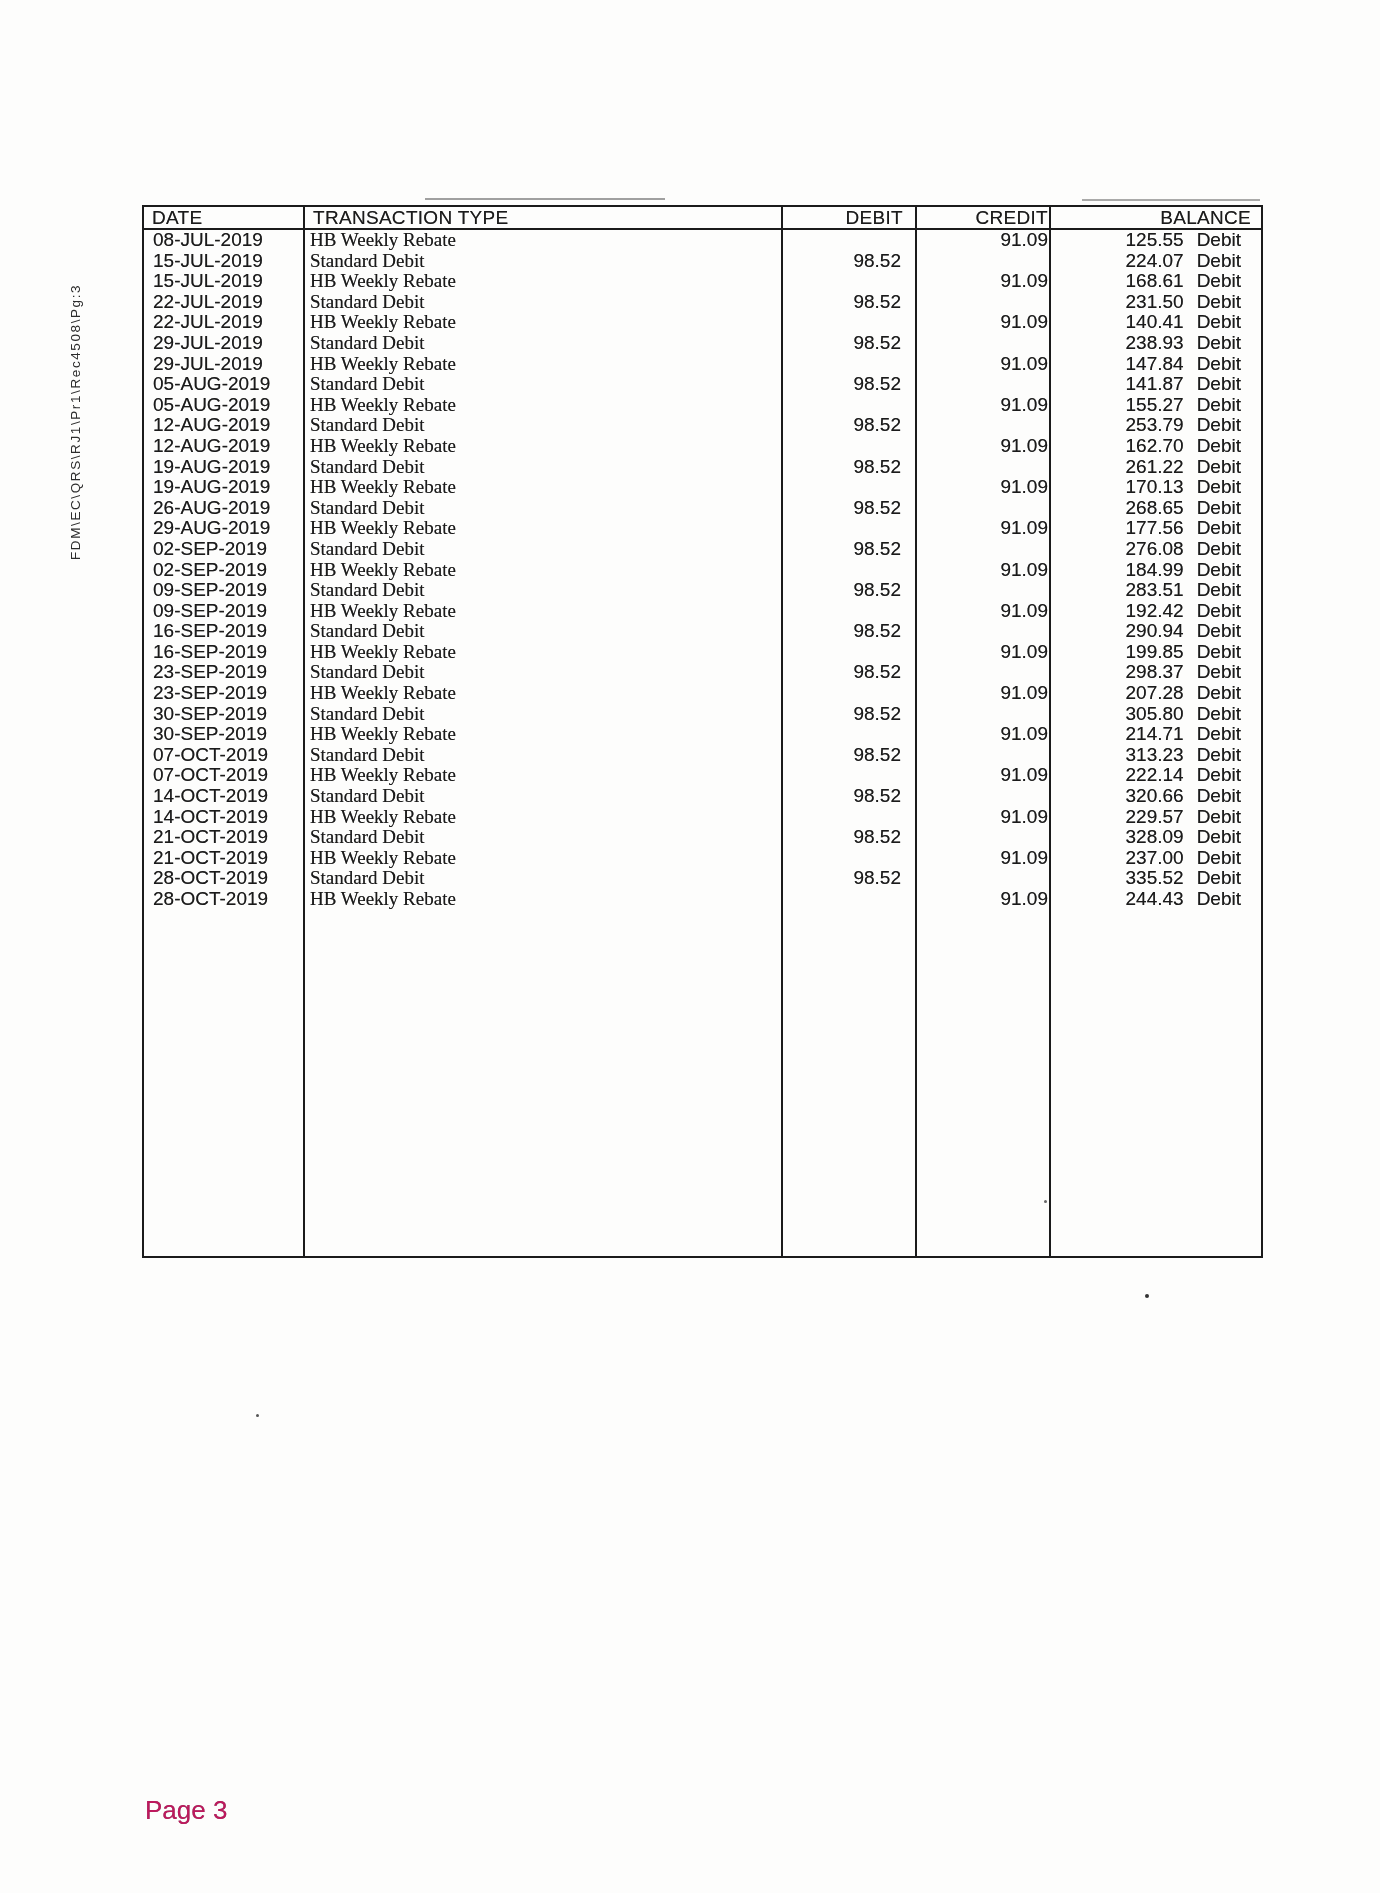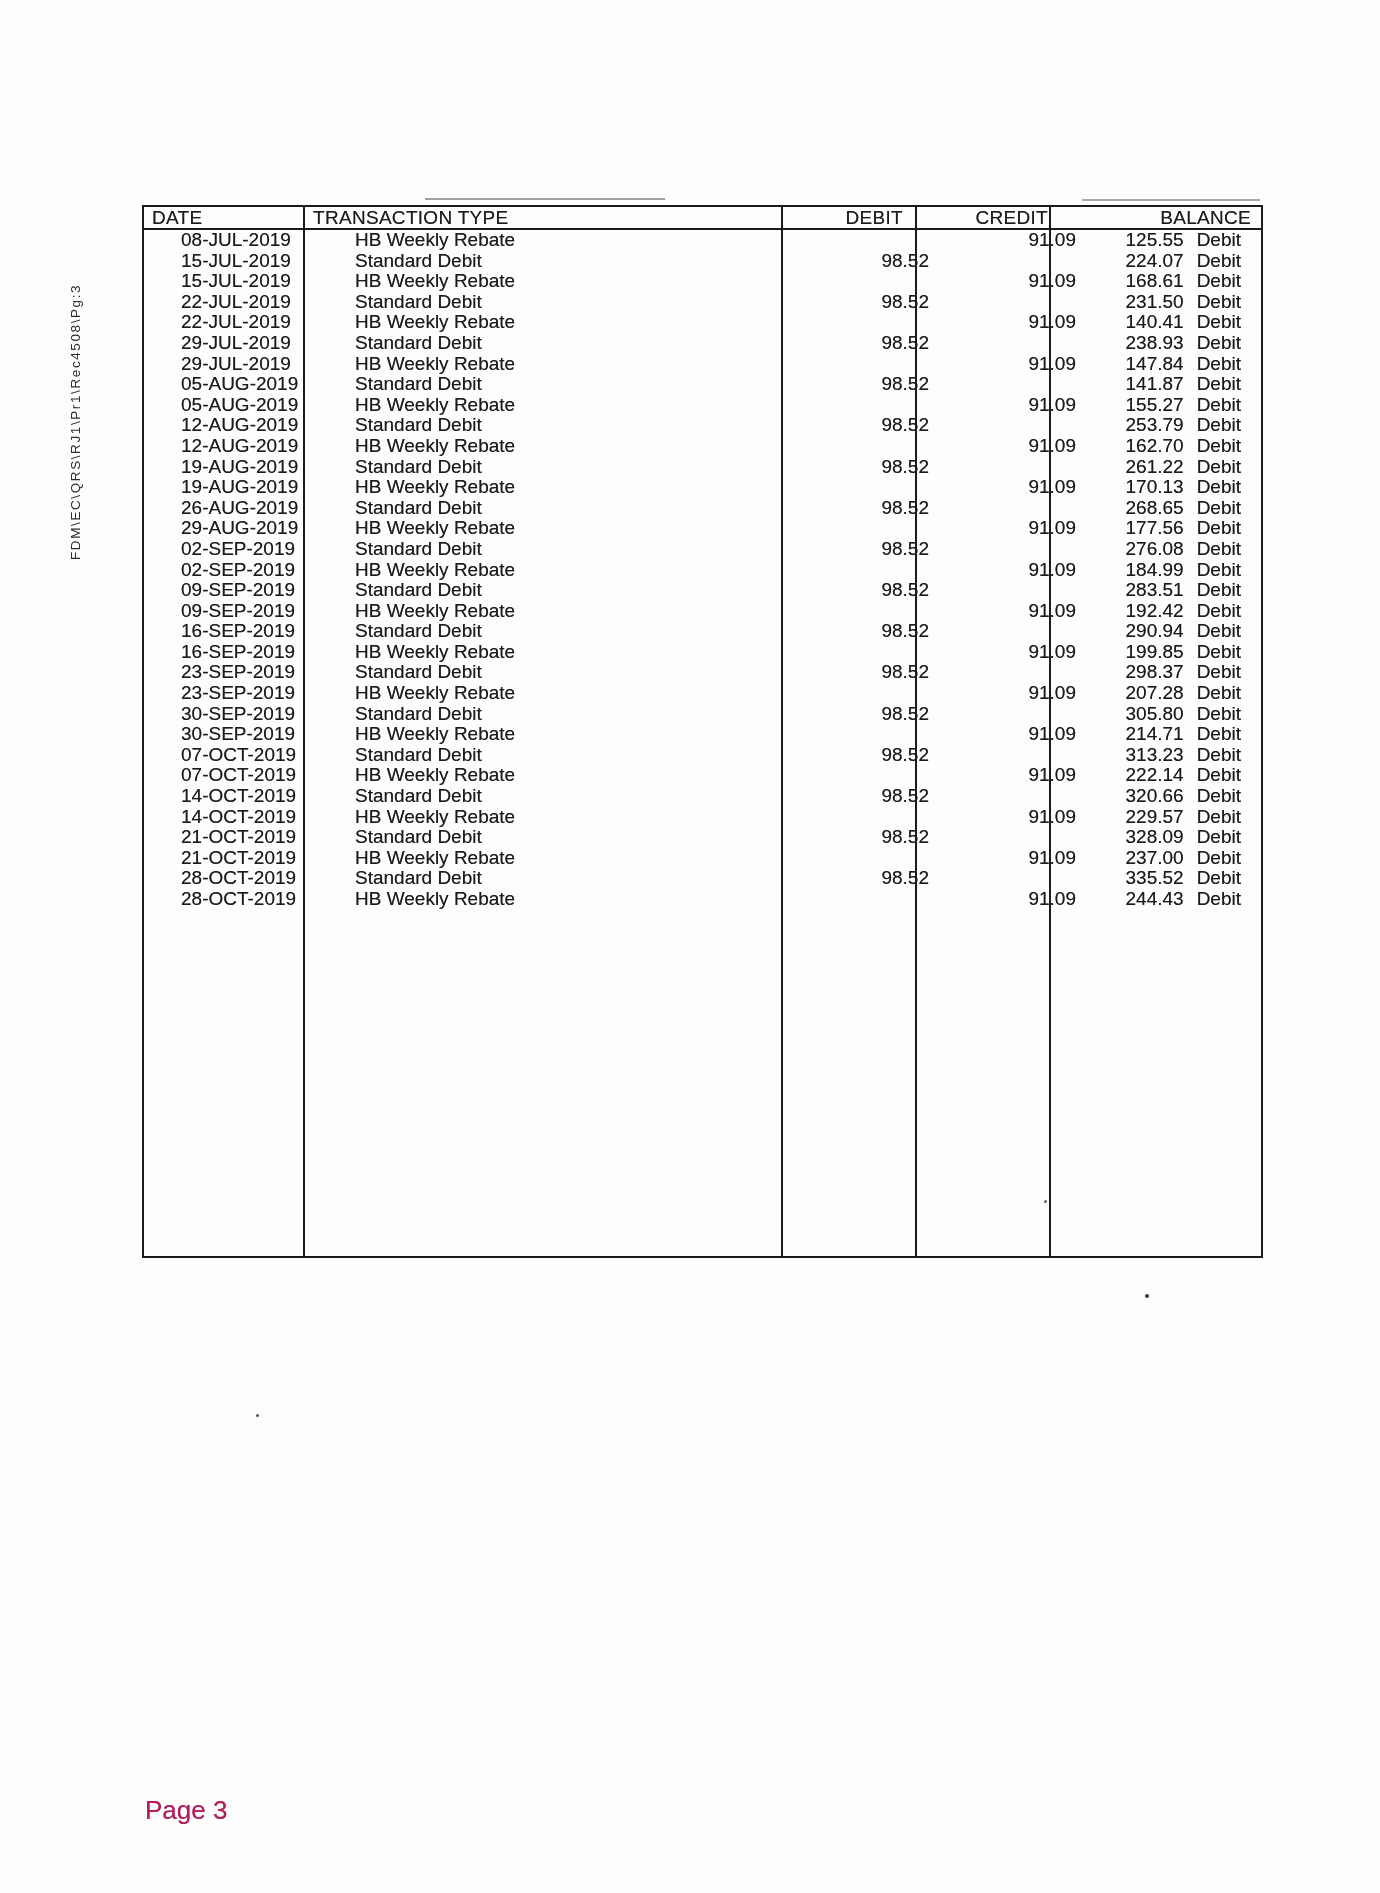--- a/index.html
+++ b/index.html
@@ -36,21 +36,21 @@
   }
   .thead{
     display:flex;
     height:23px;
     border-bottom:2px solid #1b1b1b;
     box-sizing:border-box;
     font-size:19px;
     letter-spacing:.3px;
   }
   .thead .c{line-height:21px;}
-  .tbody{position:relative;margin-left:28px;}
+  .tbody{position:relative;}
   .trow{
     display:flex;
     height:20.6px;
     font-size:19px;
     line-height:20.6px;
     white-space:nowrap;
   }
   .c{box-sizing:border-box;overflow:hidden;
      text-shadow:0 0 .4px rgba(0,0,0,.55);}
   .cw-date{width:159px;}
@@ -59,21 +59,21 @@
   .cw-credit{width:142px;}
   .cw-bal{flex:1;}
 
   .h-date{padding-left:8px;}
   .h-type{padding-left:10px;}
   .h-debit{text-align:right;padding-right:12px;}
   .h-credit{text-align:right;padding-right:9px;}
   .h-bal{text-align:right;padding-right:10px;}
 
   .date-c{padding-left:9px;}
-  .type-c{padding-left:24px;}
+  .type-c{padding-left:7px;font-family:Liberation Serif, serif;}
   .debit-c{text-align:right;padding-right:14px;}
   .credit-c{text-align:right;padding-right:9px;}
   .bal-c{display:flex;padding-right:20px;}
   .bal-amt{flex:1;text-align:right;}
   .bal-suf{padding-left:13px;}
 
   
   .vline{position:absolute;top:0;bottom:0;width:2px;background:#1b1b1b;}
   .v1{left:159px;}
   .v2{left:637px;}

